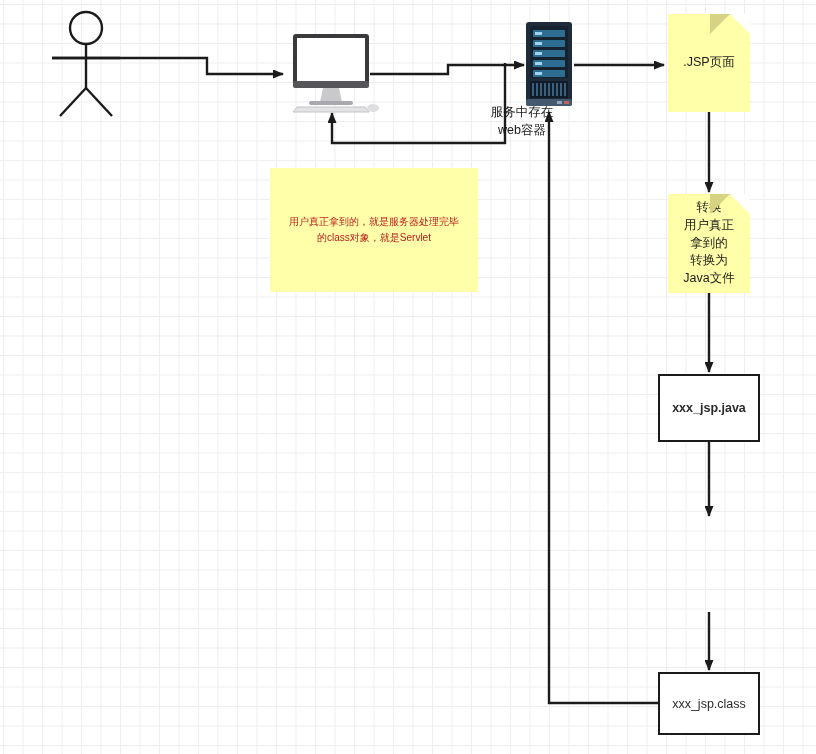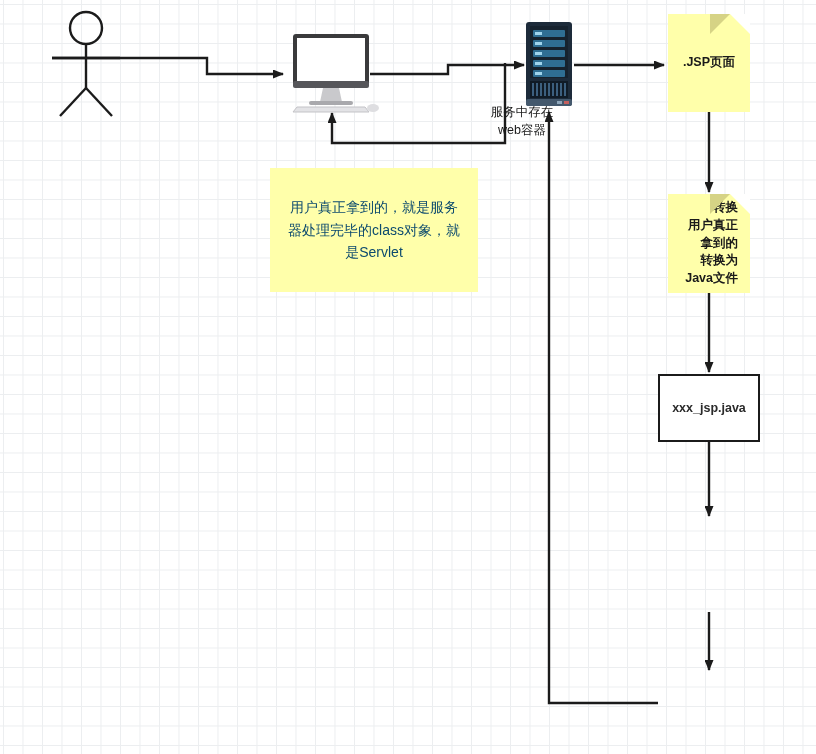--- a/index.html
+++ b/index.html
@@ -37,25 +37,24 @@
     pointer-events: none;
   }
   .note {
     position: absolute;
     background: #ffffaa;
     color: #1a1a1a;
     box-sizing: border-box;
     display: flex;
     align-items: center;
     justify-content: center;
-    text-align: right;
+    text-align: center;
     line-height: 1.42;
     font-size: 12.5px;
     padding: 4px 12px;
-    font-weight: bold;
   }
   .note .fold {
     position: absolute;
     top: 0;
     right: 0;
     width: 0;
     height: 0;
     border-style: solid;
     border-width: 0 20px 20px 0;
     border-color: transparent #ffffff transparent transparent;
@@ -85,23 +84,23 @@
   }
   .stickynote {
     position: absolute;
     background: #ffffaa;
     box-sizing: border-box;
     display: flex;
     align-items: center;
     justify-content: center;
     text-align: center;
     padding: 8px 18px;
-    font-size: 14px;
+    font-size: 10px;
     line-height: 1.62;
-    color: #0c4a6e;
+    color: #b91c1c;
   }
   .iconwrap { position: absolute; }
   .caption {
     position: absolute;
     text-align: center;
     font-size: 12.5px;
     line-height: 1.42;
     color: #1a1a1a;
     white-space: pre-line;
   }
@@ -210,14 +209,17 @@
 用户真正拿到的
 转换为
 Java文件</span>
   </div>
 
   <div class="boxnode" style="left:658px; top:374px; width:102px; height:68px;font-weight:bold;">
     <span>xxx_jsp.java</span>
   </div>
 
 
+  <div class="boxnode" style="left:658px; top:672px; width:102px; height:63px;">
+    <span>xxx_jsp.class</span>
+  </div>
 
 </div>
 
 </body></html>

